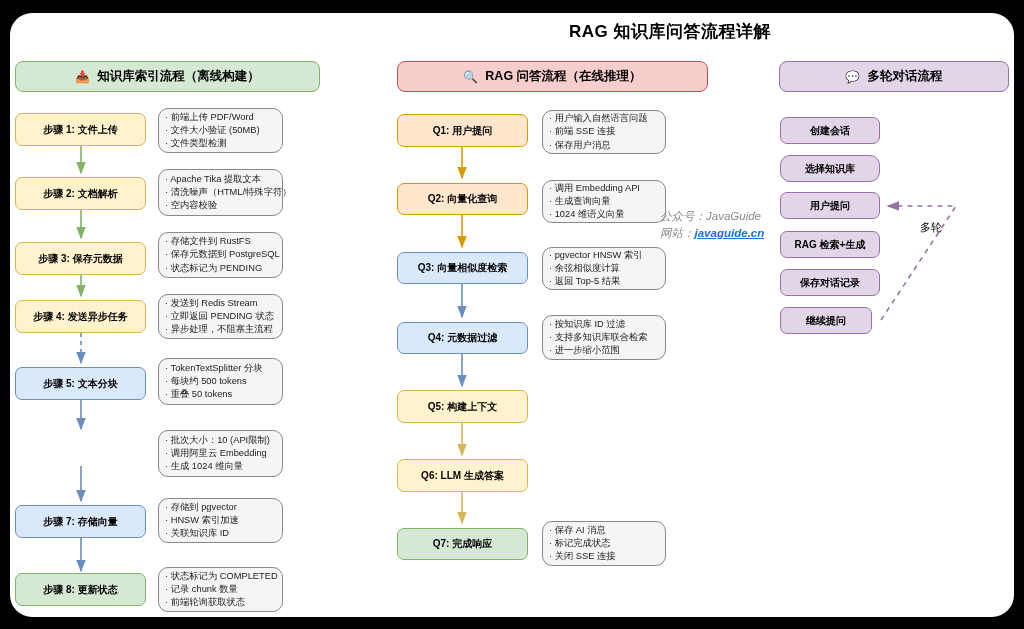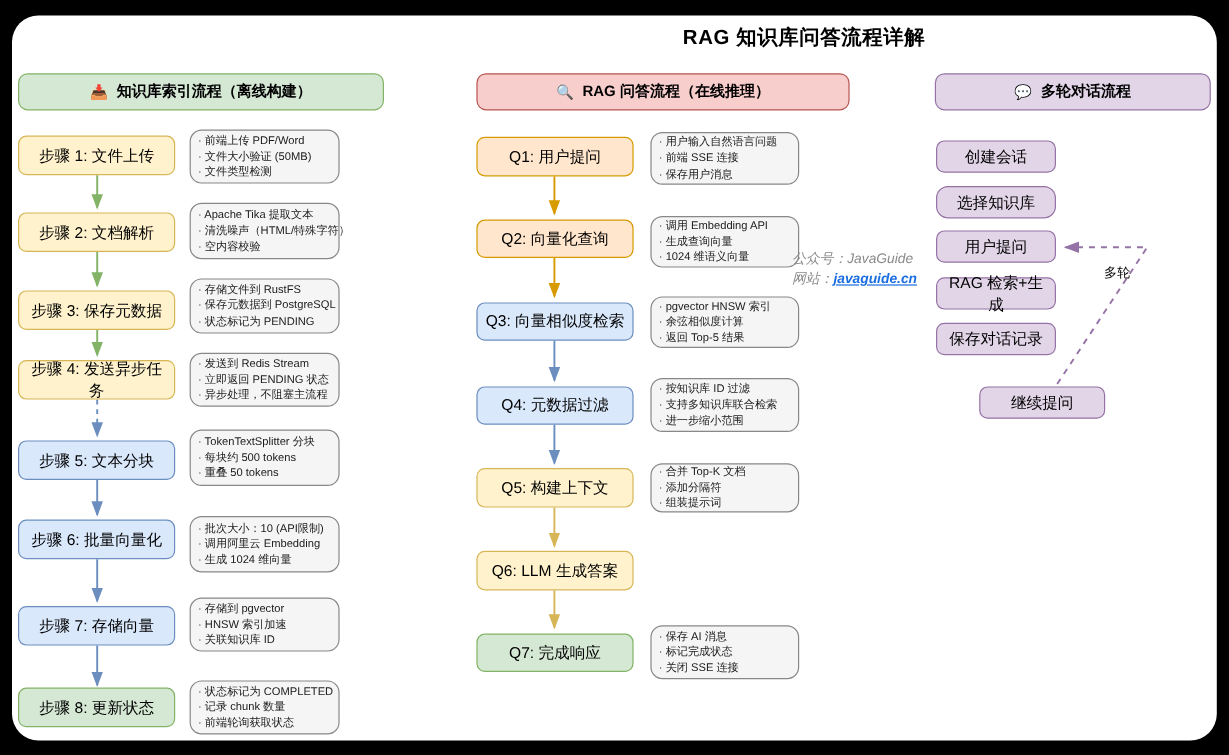--- a/index.html
+++ b/index.html
@@ -8,21 +8,21 @@
   .canvas{position:absolute;left:10px;top:13px;width:1004px;height:604px;background:#ffffff;border-radius:22px;}
   .title{position:absolute;left:450px;top:20px;width:440px;text-align:center;
          font-size:17px;font-weight:bold;letter-spacing:.5px;z-index:3;}
   .hdr{position:absolute;display:flex;align-items:center;justify-content:center;gap:7px;
        font-size:12.5px;font-weight:bold;border-radius:8px;z-index:2;box-sizing:border-box;}
   .h-green{background:#d5e8d4;border:1px solid #82b366;}
   .h-red{background:#f8cecc;border:1px solid #b85450;}
   .h-purple{background:#e1d5e7;border:1px solid #9673a6;}
   .hicon{font-size:12px;}
   .node{position:absolute;display:flex;align-items:center;justify-content:center;text-align:center;
-        font-size:13px;font-weight:normal;border-radius:7px;z-index:2;box-sizing:border-box;padding:2px 4px;}
+        font-size:10px;font-weight:bold;border-radius:7px;z-index:2;box-sizing:border-box;padding:2px 4px;}
   .n-yellow{background:#fff2cc;border:1px solid #d6b656;}
   .n-orange{background:#ffe6cc;border:1px solid #d79b00;}
   .n-blue{background:#dae8fc;border:1px solid #6c8ebf;}
   .n-green{background:#d5e8d4;border:1px solid #82b366;}
   .n-purple{background:#e1d5e7;border:1px solid #9673a6;}
   .detail{position:absolute;background:#f5f5f5;border:1px solid #888;border-radius:10px;
           z-index:2;box-sizing:border-box;padding:4px 6px;display:flex;flex-direction:column;justify-content:center;}
   .dl{font-size:9.3px;line-height:1.42;color:#1a1a1a;white-space:nowrap;}
   .dl::before{content:"· ";}
   .arrows{position:absolute;left:0;top:0;z-index:1;}
@@ -87,21 +87,20 @@
   <div class="hdr h-purple" style="left:779px;top:61px;width:230px;height:31px;">
     <span class="hicon">💬</span>
     <span>多轮对话流程</span>
   </div>
 
   <div class="node n-yellow" style="left:15px;top:113px;width:131px;height:33px;">步骤 1: 文件上传</div>
   <div class="node n-yellow" style="left:15px;top:177px;width:131px;height:33px;">步骤 2: 文档解析</div>
   <div class="node n-yellow" style="left:15px;top:242px;width:131px;height:33px;">步骤 3: 保存元数据</div>
   <div class="node n-yellow" style="left:15px;top:300px;width:131px;height:33px;">步骤 4: 发送异步任务</div>
   <div class="node n-blue" style="left:15px;top:367px;width:131px;height:33px;">步骤 5: 文本分块</div>
-  <div class="node n-blue" style="left:15px;top:433px;width:131px;height:33px;">步骤 6: 批量向量化</div>
   <div class="node n-blue" style="left:15px;top:505px;width:131px;height:33px;">步骤 7: 存储向量</div>
   <div class="node n-green" style="left:15px;top:573px;width:131px;height:33px;">步骤 8: 更新状态</div>
 
   <div class="detail" style="left:158px;top:108px;width:125px;height:45px;">
     <div class="dl">前端上传 PDF/Word</div>
     <div class="dl">文件大小验证 (50MB)</div>
     <div class="dl">文件类型检测</div>
   </div>
   <div class="detail" style="left:158px;top:169px;width:125px;height:47px;">
     <div class="dl">Apache Tika 提取文本</div>
@@ -160,37 +159,32 @@
   <div class="detail" style="left:542px;top:247px;width:124px;height:43px;">
     <div class="dl">pgvector HNSW 索引</div>
     <div class="dl">余弦相似度计算</div>
     <div class="dl">返回 Top-5 结果</div>
   </div>
   <div class="detail" style="left:542px;top:315px;width:124px;height:45px;">
     <div class="dl">按知识库 ID 过滤</div>
     <div class="dl">支持多知识库联合检索</div>
     <div class="dl">进一步缩小范围</div>
   </div>
-  <div class="detail" style="left:542px;top:386px;width:124px;height:41px;">
-    <div class="dl">合并 Top-K 文档</div>
-    <div class="dl">添加分隔符</div>
-    <div class="dl">组装提示词</div>
-  </div>
   <div class="detail" style="left:542px;top:521px;width:124px;height:45px;">
     <div class="dl">保存 AI 消息</div>
     <div class="dl">标记完成状态</div>
     <div class="dl">关闭 SSE 连接</div>
   </div>
 
   <div class="node n-purple" style="left:780px;top:117px;width:100px;height:27px;">创建会话</div>
   <div class="node n-purple" style="left:780px;top:155px;width:100px;height:27px;border-radius:10px;">选择知识库</div>
   <div class="node n-purple" style="left:780px;top:192px;width:100px;height:27px;">用户提问</div>
   <div class="node n-purple" style="left:780px;top:231px;width:100px;height:27px;">RAG 检索+生成</div>
   <div class="node n-purple" style="left:780px;top:269px;width:100px;height:27px;">保存对话记录</div>
-  <div class="node n-purple" style="left:816px;top:307px;width:105px;height:27px;margin-top:15px;">继续提问</div>
+  <div class="node n-purple" style="left:780px;top:307px;width:92px;height:27px;">继续提问</div>
 
   <div class="loop-label">多轮</div>
 
   <div class="watermark">
     <div>公众号：JavaGuide</div>
     <div><span>网站：</span><span class="wm-link">javaguide.cn</span></div>
   </div>
 </div>
 
 </body></html>

